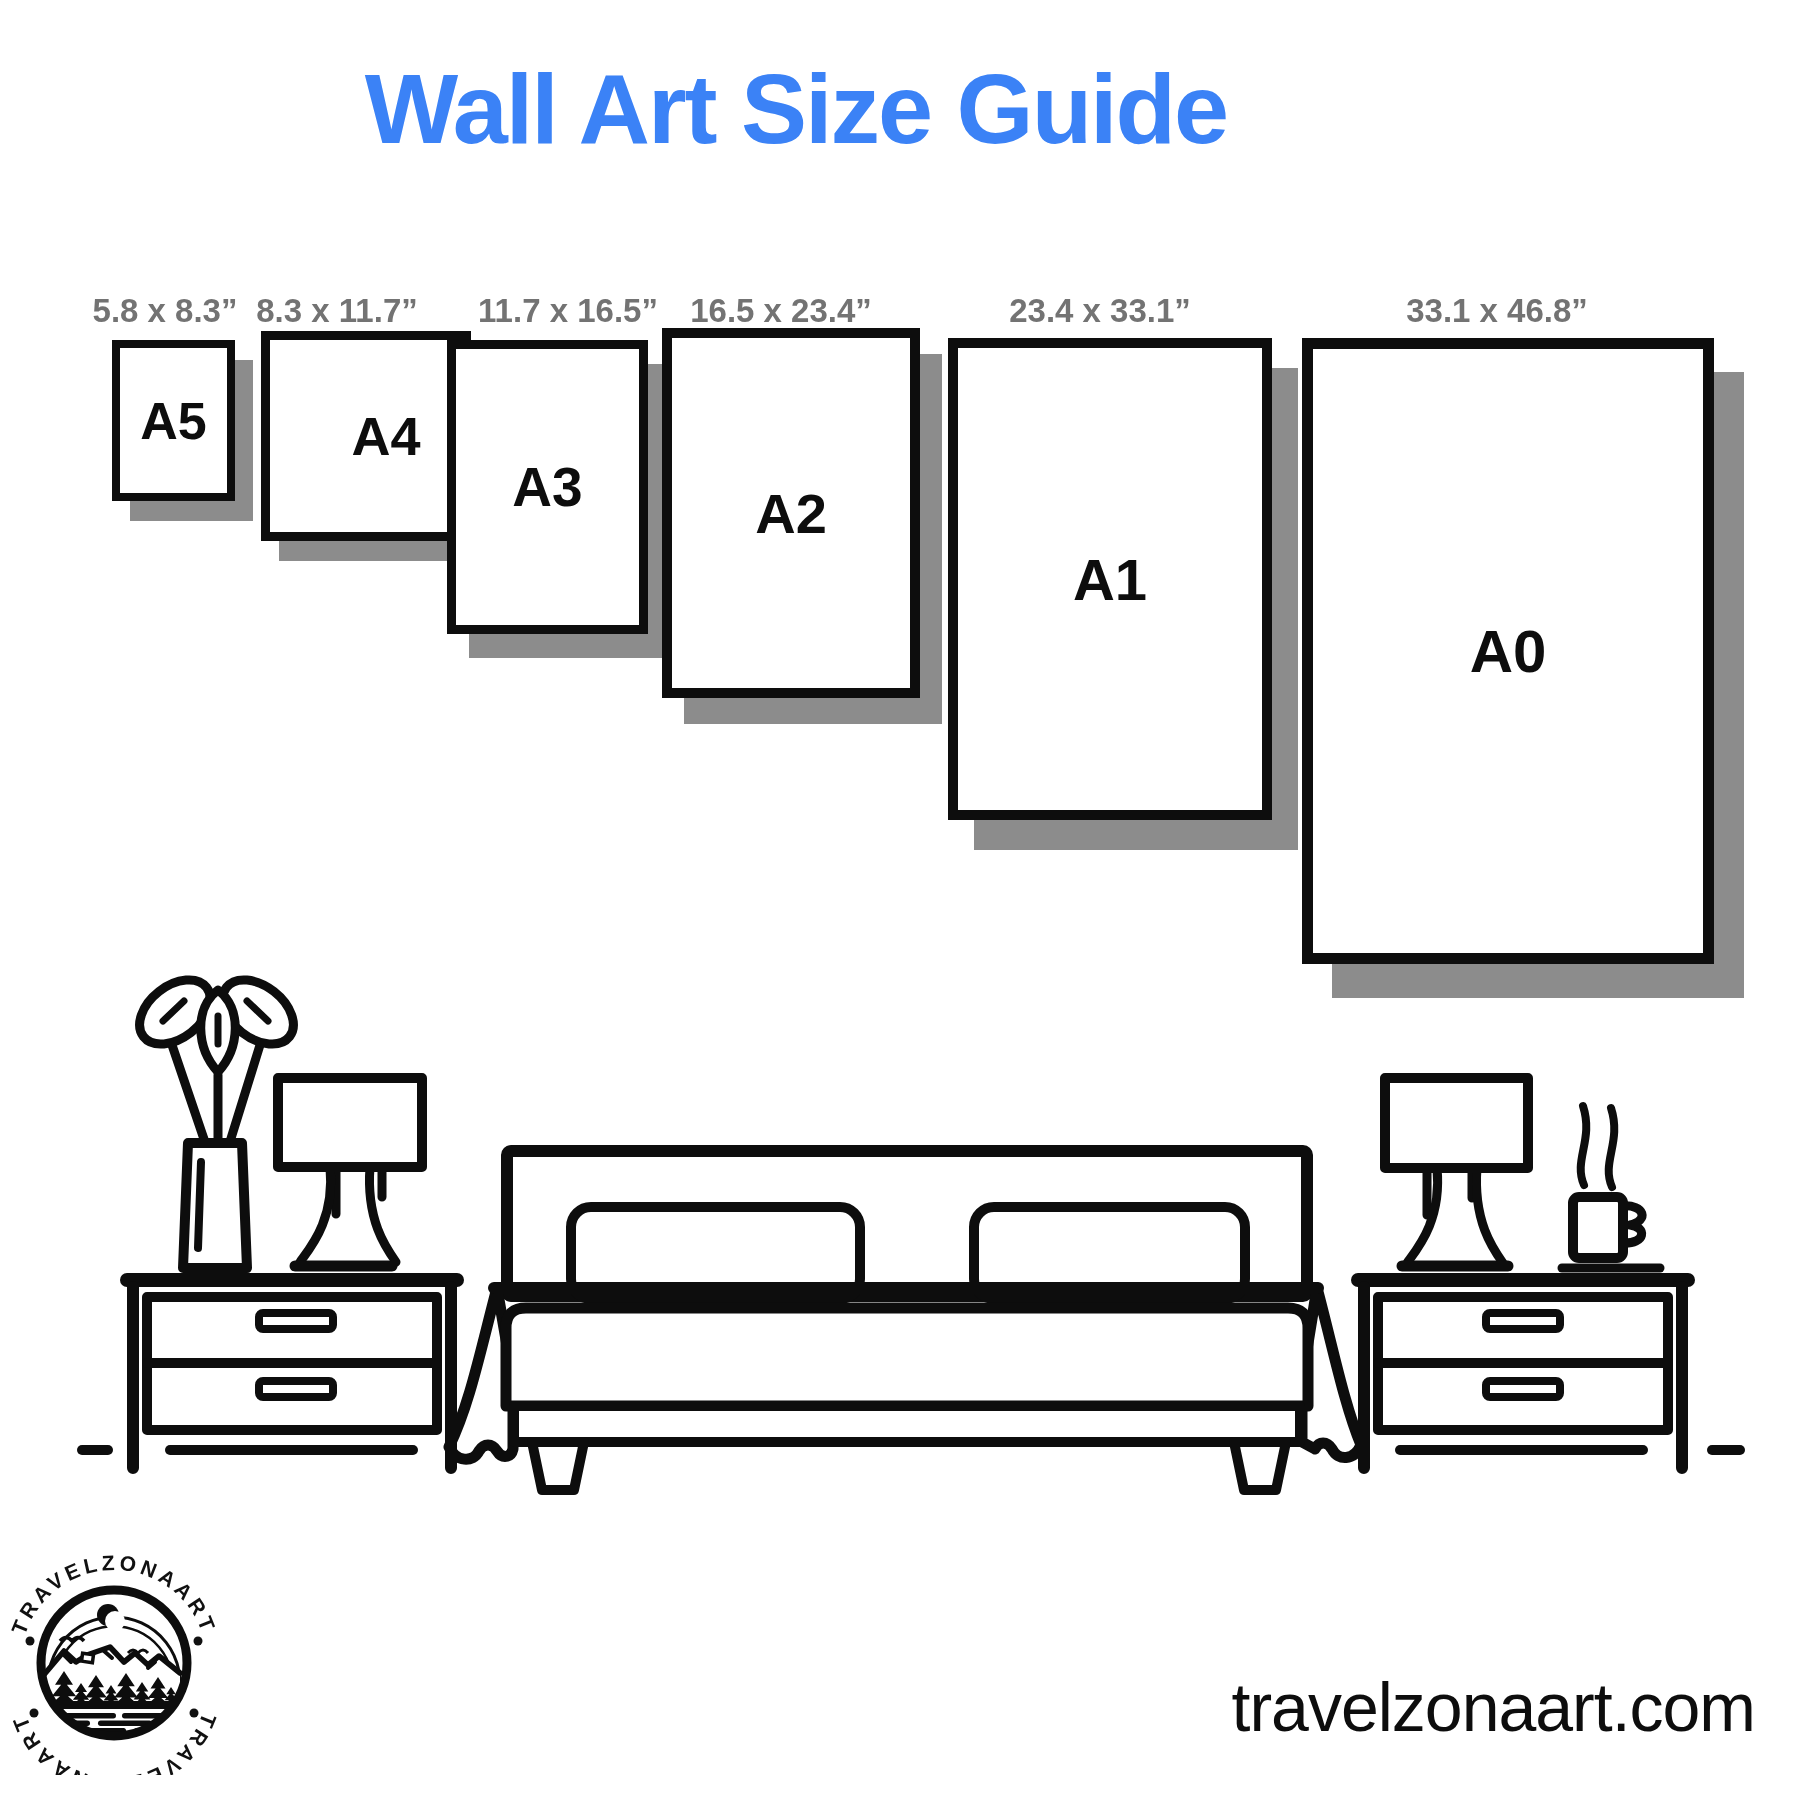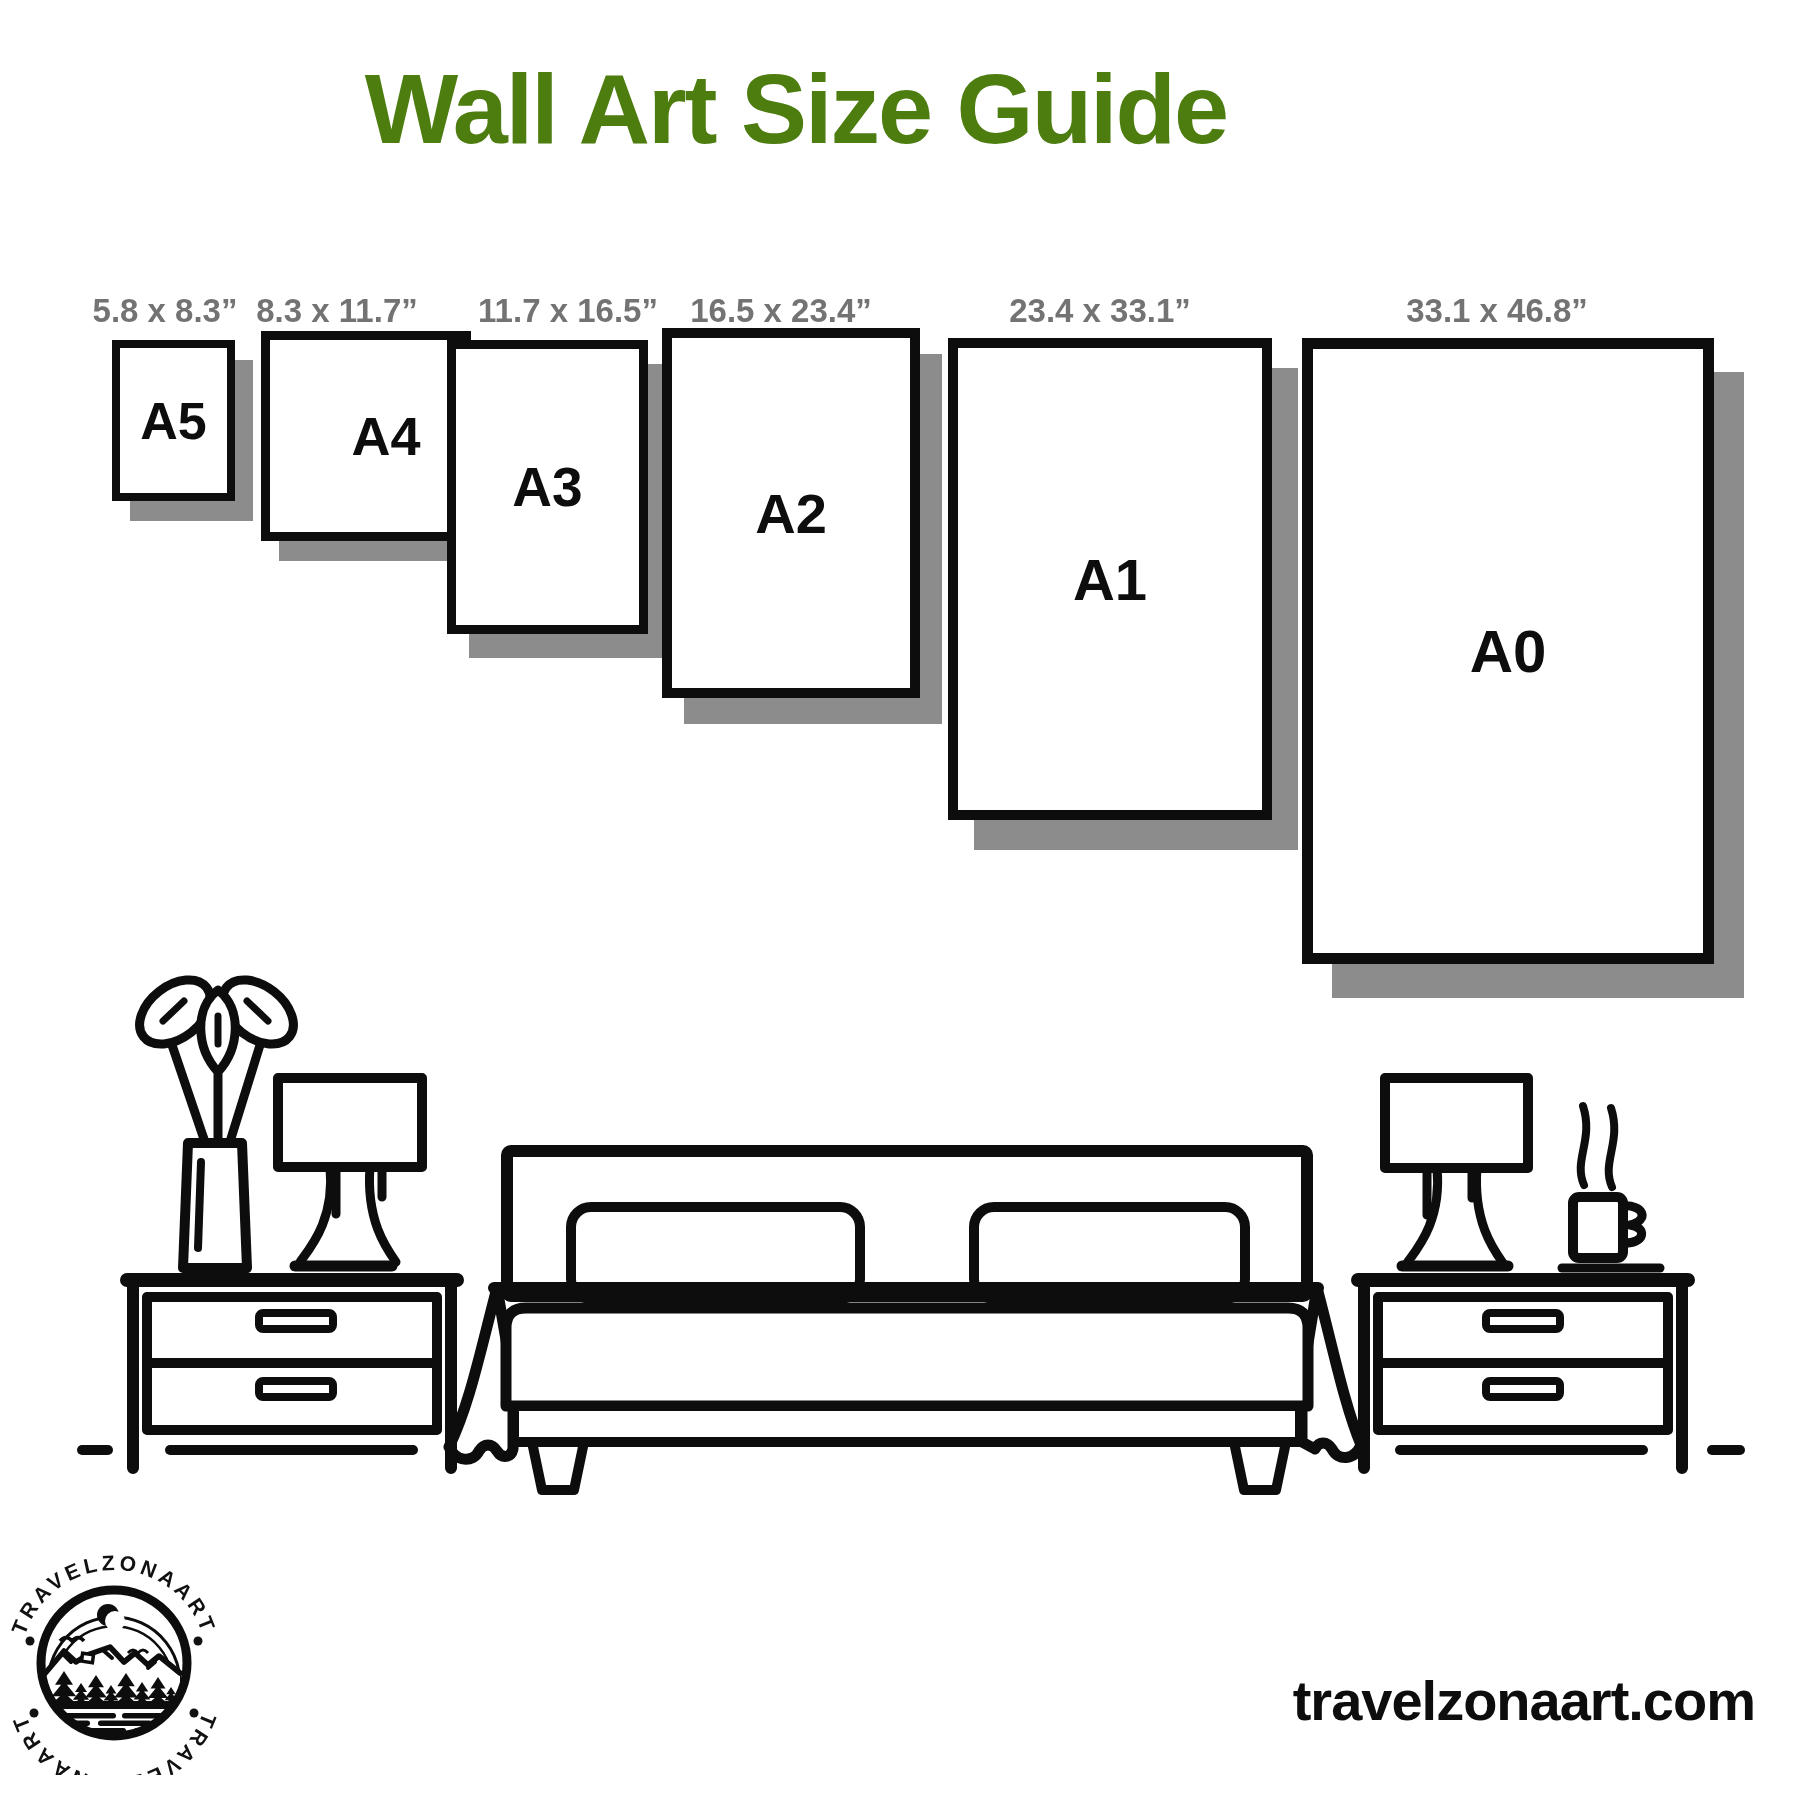--- a/index.html
+++ b/index.html
@@ -2,21 +2,21 @@
 <html><head>
 <meta charset="utf-8">
 <style>
   html,body{margin:0;padding:0;}
   body{
     width:1800px;height:1800px;position:relative;background:#ffffff;
     font-family:"Liberation Sans",sans-serif;color:#0d0d0d;overflow:hidden;
   }
   .page-title{
     position:absolute;top:52px;left:0;width:1592px;text-align:center;
-    font-size:99px;font-weight:700;letter-spacing:-2px;color:#4d7c0f;white-space:nowrap;
+    font-size:99px;font-weight:700;letter-spacing:-2px;color:#3b82f6;white-space:nowrap;
   }
   .size-label{
     position:absolute;top:292px;transform:translateX(-50%);
     font-size:33px;font-weight:700;color:#737373;white-space:nowrap;
   }
   .frame{
     position:absolute;background:#fff;border-style:solid;border-color:#0d0d0d;
     display:flex;align-items:center;justify-content:center;
     font-weight:700;color:#0d0d0d;
   }
@@ -24,21 +24,21 @@
   .frame-a4{left:261px;top:331px;width:152px;height:192px;border-width:9px;box-shadow:18px 20px 0 #8c8c8c;font-size:54px;padding-left:40px;}
   .frame-a3{left:447px;top:340px;width:183px;height:276px;border-width:9px;box-shadow:22px 24px 0 #8c8c8c;font-size:55px;}
   .frame-a2{left:662px;top:328px;width:238px;height:350px;border-width:10px;box-shadow:22px 26px 0 #8c8c8c;font-size:56px;}
   .frame-a1{left:948px;top:338px;width:304px;height:462px;border-width:10px;box-shadow:26px 30px 0 #8c8c8c;font-size:58px;}
   .frame-a0{left:1302px;top:338px;width:390px;height:604px;border-width:11px;box-shadow:30px 34px 0 #8c8c8c;font-size:60px;}
   .lbl-a5{left:165px;} .lbl-a4{left:337px;} .lbl-a3{left:568px;}
   .lbl-a2{left:781px;} .lbl-a1{left:1100px;} .lbl-a0{left:1497px;}
   #scene{position:absolute;left:0;top:960px;width:1800px;height:560px;}
   #logo{position:absolute;left:8px;top:1553px;width:215px;height:222px;}
   .website{
-    position:absolute;right:45px;top:1668px;font-size:56px;font-weight:700;
+    position:absolute;right:45px;top:1668px;font-size:68px;font-weight:400;
     letter-spacing:-1px;color:#0d0d0d;white-space:nowrap;
   }
   .stroke{stroke:#0d0d0d;stroke-linecap:round;stroke-linejoin:round;fill:none;}
   .strokefill{stroke:#0d0d0d;stroke-linecap:round;stroke-linejoin:round;fill:#ffffff;}
   .ink{fill:#0d0d0d;stroke:none;}
 </style>
 </head>
 <body>
 
 <div class="page-title">Wall Art Size Guide</div>

